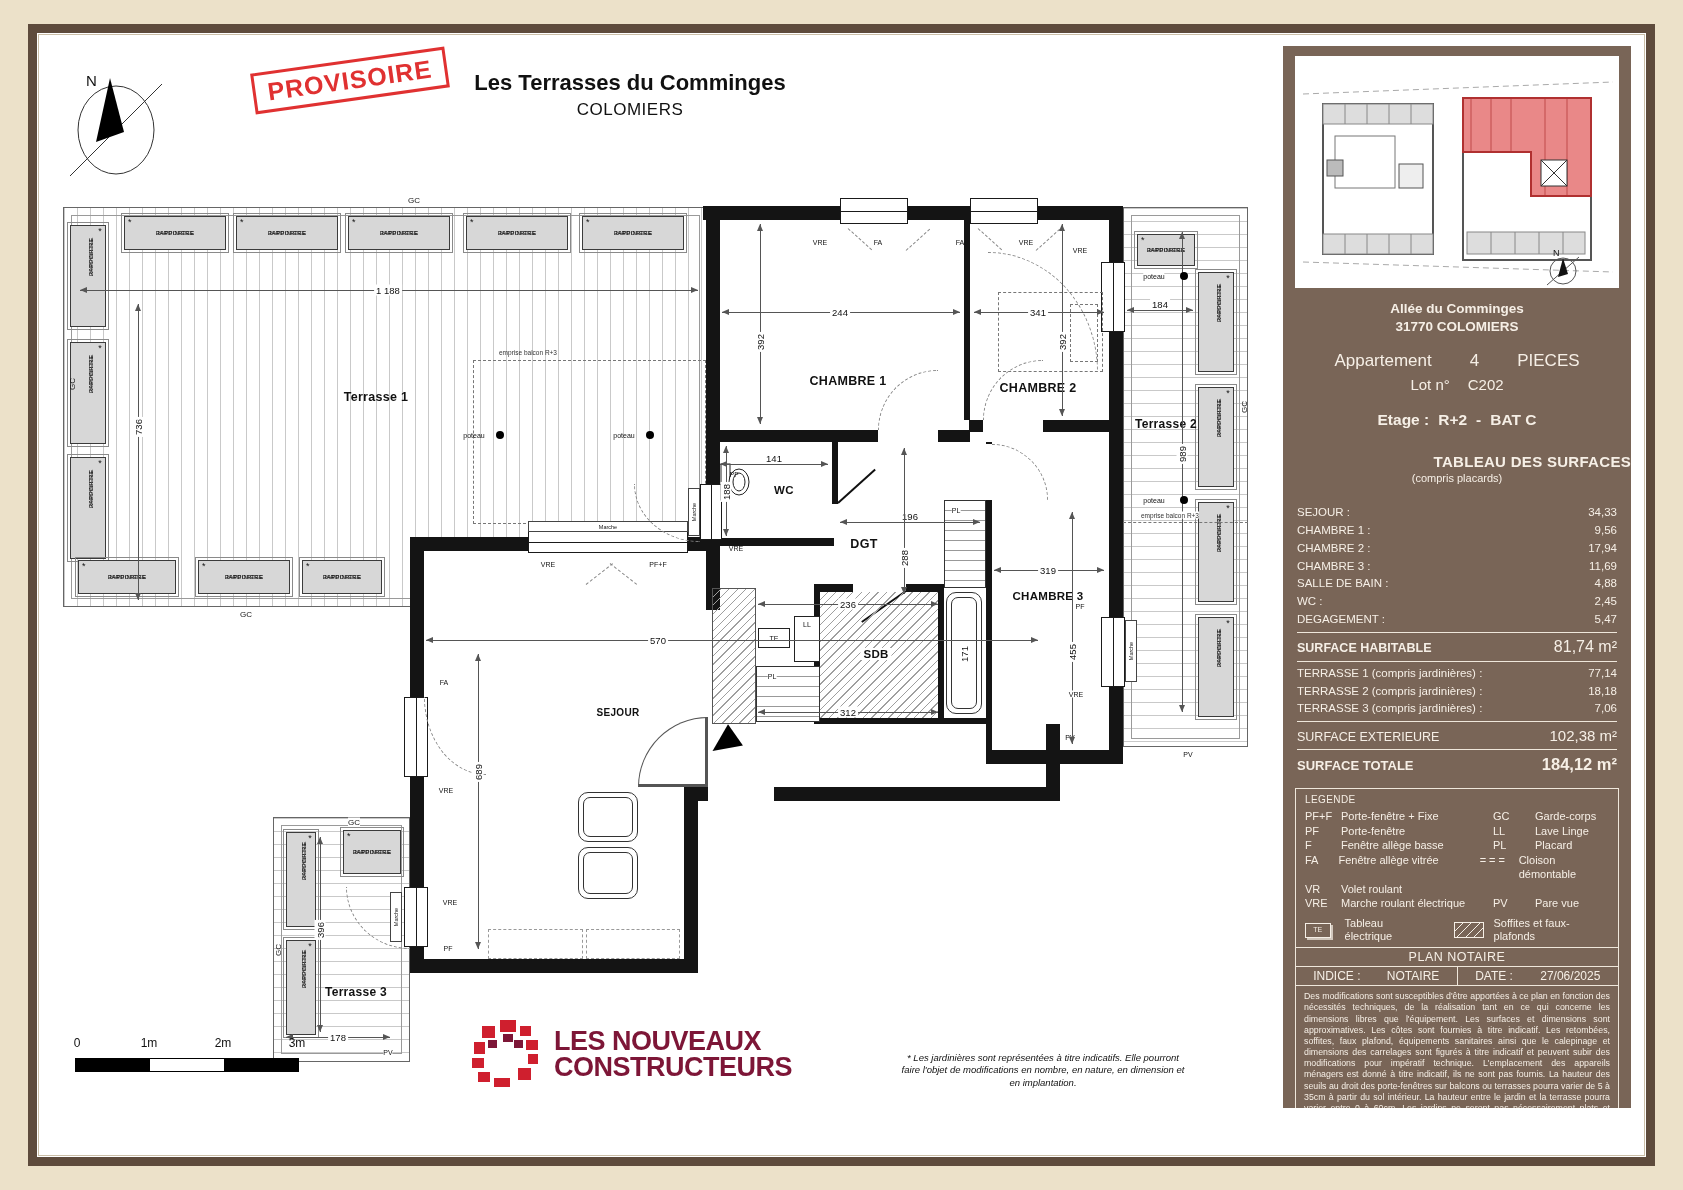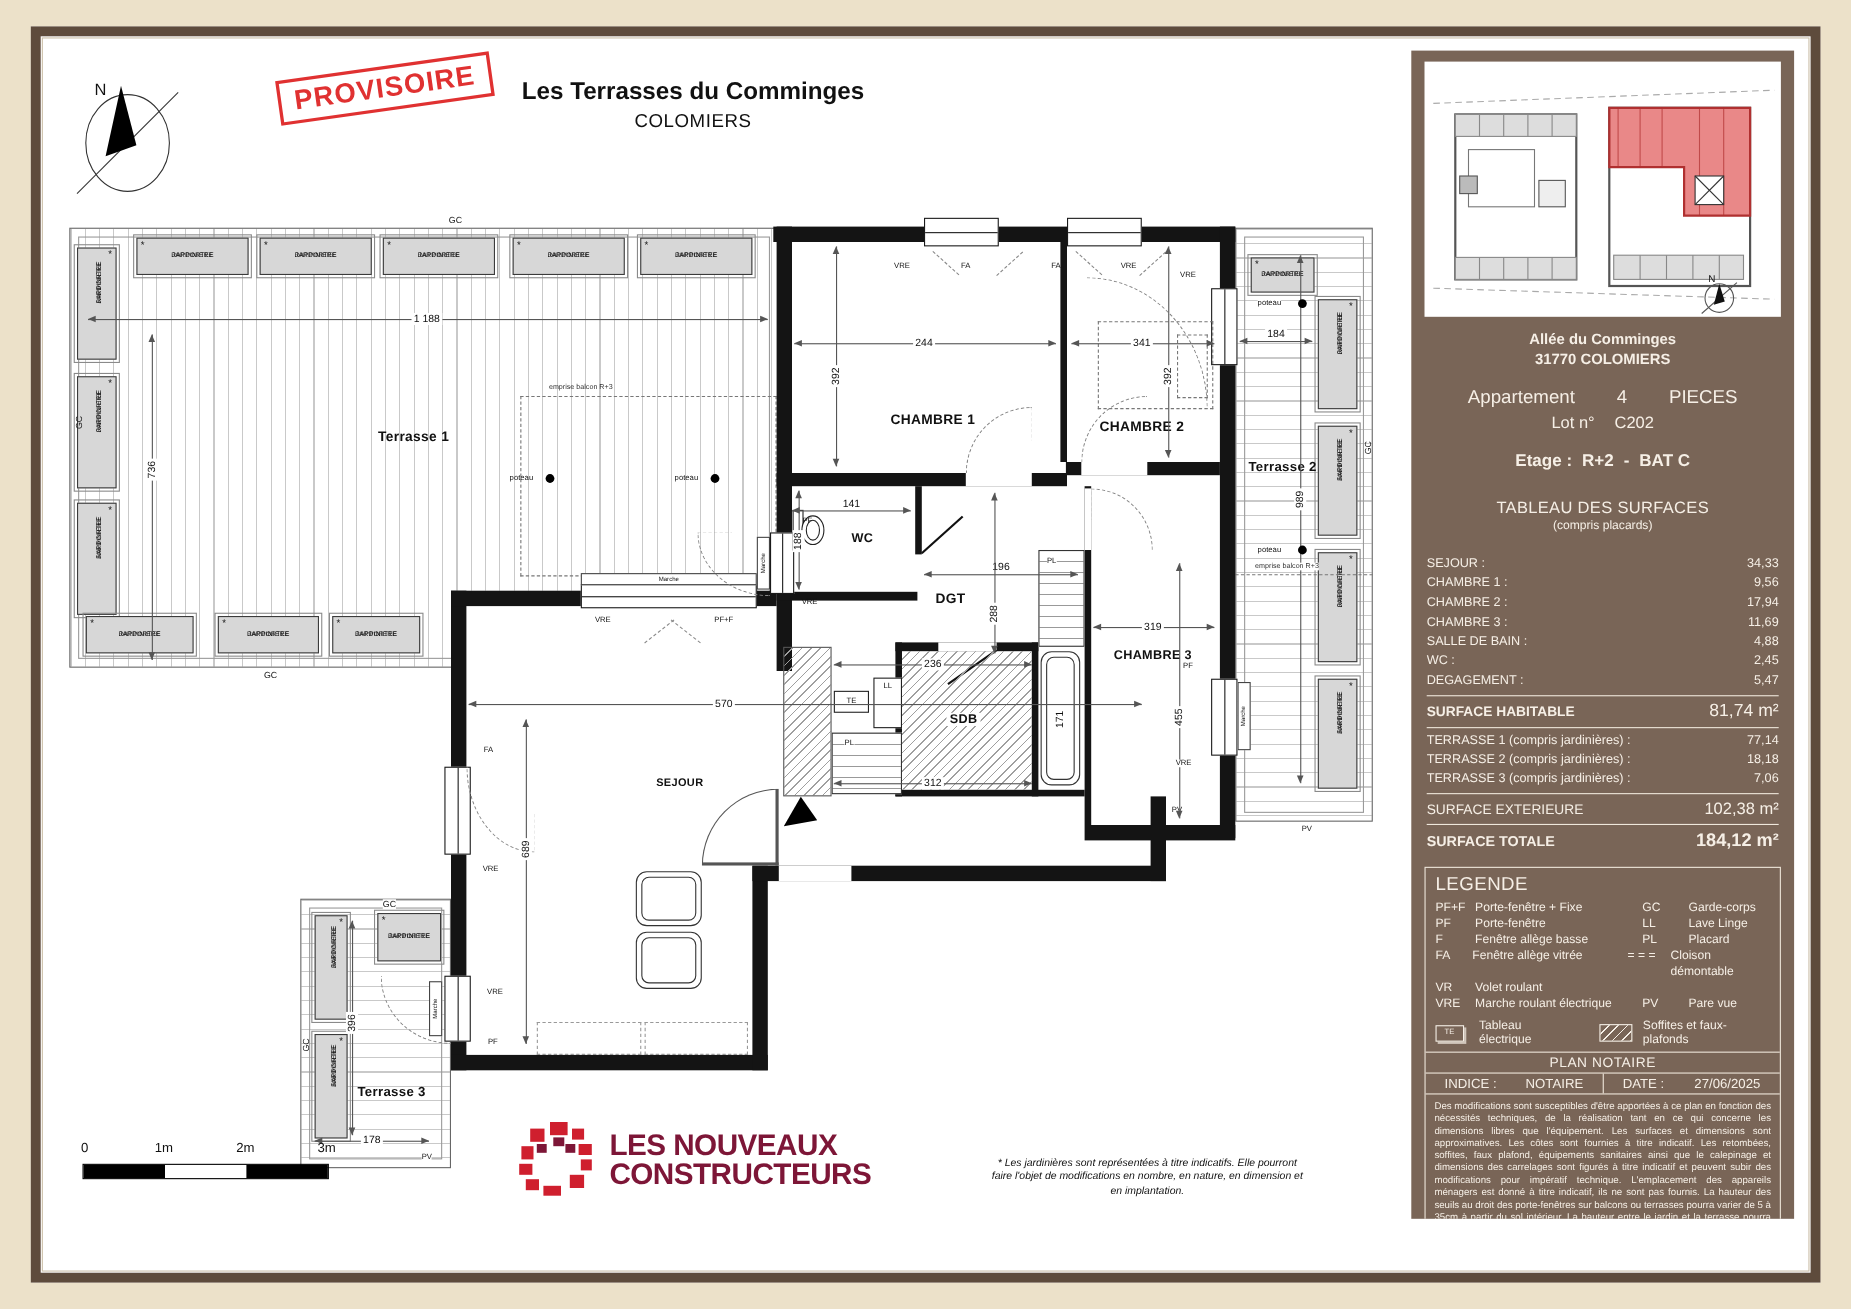--- a/index.html
+++ b/index.html
@@ -73,33 +73,33 @@
   .logo .txt{margin-left:12px;font-weight:bold;font-size:27px;line-height:.97;color:#7d1637;letter-spacing:-.5px;}
   .footnote{position:absolute;left:898px;top:1052px;width:290px;font-size:9.5px;font-style:italic;text-align:center;line-height:1.3;}
 
   
   .sb{position:absolute;left:1283px;top:46px;width:348px;height:1062px;background:#796557;color:#f6efe6;overflow:hidden;}
   .sb .inset{margin:10px 12px 0;height:232px;background:#fff;}
   .sb .addr{margin-top:12px;text-align:center;font-weight:bold;font-size:13.5px;line-height:1.3;}
   .sb .aptrow{margin-top:16px;display:flex;justify-content:center;gap:38px;font-size:17px;}
   .sb .lotrow{margin-top:5px;display:flex;justify-content:center;gap:18px;font-size:15px;}
   .sb .etage{margin-top:18px;display:flex;justify-content:center;gap:9px;font-size:15.5px;font-weight:bold;}
-  .sb .ttl{margin-top:24px;text-align:center;font-weight:normal;font-size:15px;letter-spacing:.3px;}
+  .sb .ttl{margin-top:24px;text-align:right;font-weight:bold;font-size:15px;letter-spacing:.3px;}
   .sb .sub{text-align:center;font-size:11px;margin-top:2px;}
   .sb .tbl{margin:20px 14px 0;font-size:11.5px;}
   .sb .r{display:flex;justify-content:space-between;line-height:1.55;}
   .sb .sep{border-top:1px solid #efe7db;margin:3px 0;}
   .sb .big{display:flex;justify-content:space-between;align-items:baseline;padding:2px 0;}
   .sb .big .l{font-weight:bold;font-size:12.5px;}
   .sb .big .v{font-size:16px;}
   .sb .tot .l{font-size:13px;}
   .sb .tot .v{font-weight:bold;font-size:16.5px;}
   .lgd{margin:12px 12px 0;border:1px solid #efe7db;font-size:11px;}
   .lgd .pad{padding:5px 9px 4px;}
-  .lgd .lt{font-size:17px;letter-spacing:.4px;margin-bottom:4px;}
+  .lgd .lt{font-size:10px;letter-spacing:.4px;margin-bottom:4px;}
   .lgd .row{display:flex;line-height:1.32;}
   .lgd .a1{width:36px;}
   .lgd .b1{width:152px;}
   .lgd .a2{width:42px;}
   .lgd .iconrow{display:flex;align-items:center;margin-top:6px;line-height:1.2;}
   .teb{width:24px;height:13px;border:1px solid #f6efe6;background:#796557;display:flex;align-items:center;justify-content:center;font-size:7px;margin-right:14px;box-shadow:2px 2px 0 rgba(246,239,230,.7);}
   .sfb{width:28px;height:14px;border:1px solid #f6efe6;background:repeating-linear-gradient(135deg,transparent 0 5px,#f6efe6 5px 6px);margin:0 10px 0 22px;}
   .lgd .band{border-top:1px solid #efe7db;text-align:center;font-size:12.5px;padding:2px 0;letter-spacing:.5px;}
   .lgd .ind{border-top:1px solid #efe7db;display:flex;font-size:12px;}
   .lgd .ind>div{flex:1;display:flex;justify-content:space-around;padding:2px 4px;}

